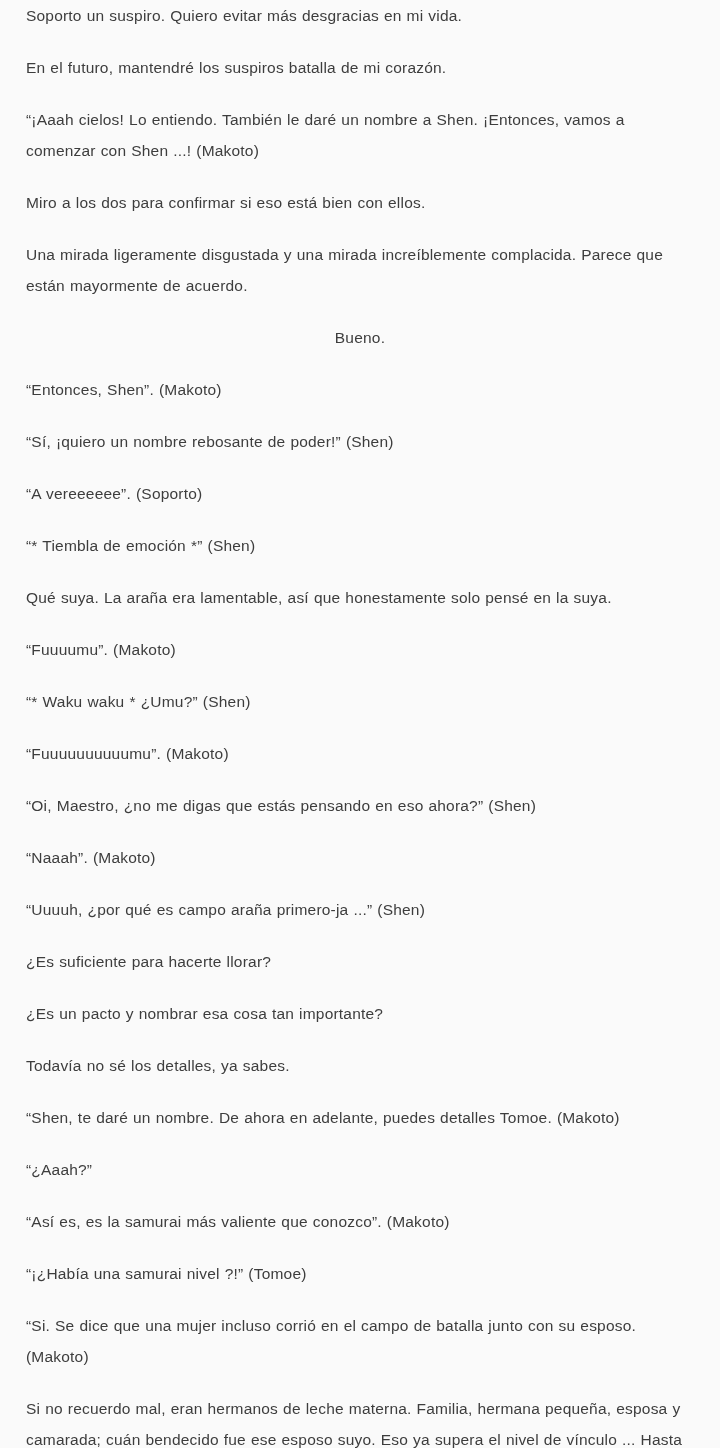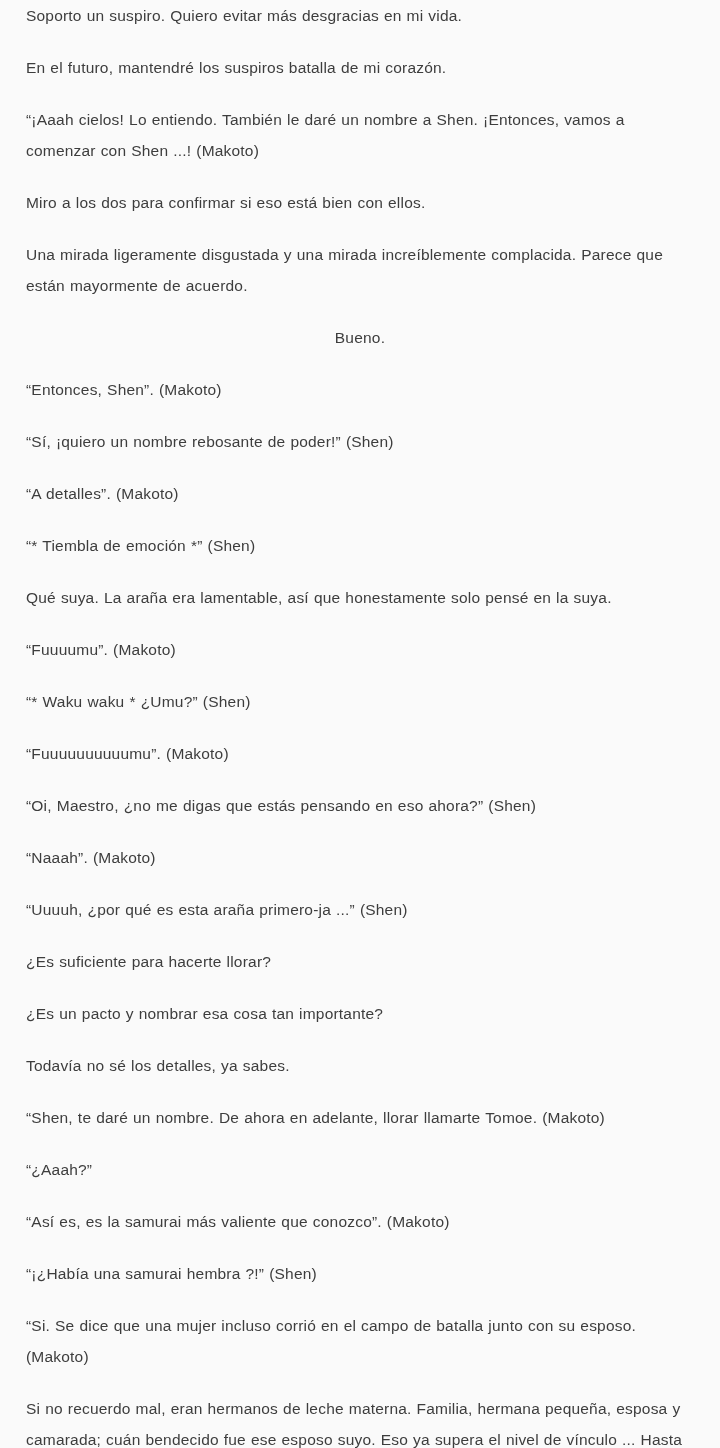--- a/index.html
+++ b/index.html
@@ -28,31 +28,31 @@
 
 <main data-name="reader-content">
     <p class="para" data-name="paragraph" style="color: rgb(61, 61, 61);">Soporto un suspiro. Quiero evitar más desgracias en mi vida.</p>
     <p class="para" data-name="paragraph" style="color: rgb(61, 61, 61);">En el futuro, mantendré los suspiros batalla de mi corazón.</p>
     <p class="para" data-name="paragraph" style="color: rgb(61, 61, 61);">“¡Aaah cielos! Lo entiendo. También le daré un nombre a Shen. ¡Entonces, vamos a comenzar con Shen ...! (Makoto)</p>
     <p class="para" data-name="paragraph" style="color: rgb(61, 61, 61);">Miro a los dos para confirmar si eso está bien con ellos.</p>
     <p class="para" data-name="paragraph" style="color: rgb(61, 61, 61);">Una mirada ligeramente disgustada y una mirada increíblemente complacida. Parece que están mayormente de acuerdo.</p>
     <p class="para" data-name="paragraph" style="color: rgb(61, 61, 61); text-align: center;">Bueno.</p>
     <p class="para" data-name="paragraph" style="color: rgb(61, 61, 61);">“Entonces, Shen”. (Makoto)</p>
     <p class="para" data-name="paragraph" style="color: rgb(61, 61, 61);">“Sí, ¡quiero un nombre rebosante de poder!” (Shen)</p>
-    <p class="para" data-name="paragraph" style="color: rgb(61, 61, 61);">“A detalles”. (Makoto)</p>
+    <p class="para" data-name="paragraph" style="color: rgb(61, 61, 61);">“A vereeeeee”. (Soporto)</p>
     <p class="para" data-name="paragraph" style="color: rgb(61, 61, 61);">“* Tiembla de emoción *” (Shen)</p>
     <p class="para" data-name="paragraph" style="color: rgb(61, 61, 61);">Qué suya. La araña era lamentable, así que honestamente solo pensé en la suya.</p>
     <p class="para" data-name="paragraph" style="color: rgb(61, 61, 61);">“Fuuuumu”. (Makoto)</p>
     <p class="para" data-name="paragraph" style="color: rgb(61, 61, 61);">“* Waku waku * ¿Umu?” (Shen)</p>
     <p class="para" data-name="paragraph" style="color: rgb(61, 61, 61);">“Fuuuuuuuuuumu”. (Makoto)</p>
     <p class="para" data-name="paragraph" style="color: rgb(61, 61, 61);">“Oi, Maestro, ¿no me digas que estás pensando en eso ahora?” (Shen)</p>
     <p class="para" data-name="paragraph" style="color: rgb(61, 61, 61);">“Naaah”. (Makoto)</p>
-    <p class="para" data-name="paragraph" style="color: rgb(61, 61, 61);">“Uuuuh, ¿por qué es esta araña primero-ja ...” (Shen)</p>
+    <p class="para" data-name="paragraph" style="color: rgb(61, 61, 61);">“Uuuuh, ¿por qué es campo araña primero-ja ...” (Shen)</p>
     <p class="para" data-name="paragraph" style="color: rgb(61, 61, 61);">¿Es suficiente para hacerte llorar?</p>
     <p class="para" data-name="paragraph" style="color: rgb(61, 61, 61);">¿Es un pacto y nombrar esa cosa tan importante?</p>
     <p class="para" data-name="paragraph" style="color: rgb(61, 61, 61);">Todavía no sé los detalles, ya sabes.</p>
-    <p class="para" data-name="paragraph" style="color: rgb(61, 61, 61);">“Shen, te daré un nombre. De ahora en adelante, llorar llamarte Tomoe. (Makoto)</p>
+    <p class="para" data-name="paragraph" style="color: rgb(61, 61, 61);">“Shen, te daré un nombre. De ahora en adelante, puedes detalles Tomoe. (Makoto)</p>
     <p class="para" data-name="paragraph" style="color: rgb(61, 61, 61);">“¿Aaah?”</p>
     <p class="para" data-name="paragraph" style="color: rgb(61, 61, 61);">“Así es, es la samurai más valiente que conozco”. (Makoto)</p>
-    <p class="para" data-name="paragraph" style="color: rgb(61, 61, 61);">“¡¿Había una samurai hembra ?!” (Shen)</p>
+    <p class="para" data-name="paragraph" style="color: rgb(61, 61, 61);">“¡¿Había una samurai nivel ?!” (Tomoe)</p>
     <p class="para" data-name="paragraph" style="color: rgb(61, 61, 61);">“Si. Se dice que una mujer incluso corrió en el campo de batalla junto con su esposo. (Makoto)</p>
     <p class="para" data-name="paragraph" style="color: rgb(61, 61, 61);">Si no recuerdo mal, eran hermanos de leche materna. Familia, hermana pequeña, esposa y camarada; cuán bendecido fue ese esposo suyo. Eso ya supera el nivel de vínculo ... Hasta el punto de que está más allá del destino.</p>
   </main>
 
 </body></html>

